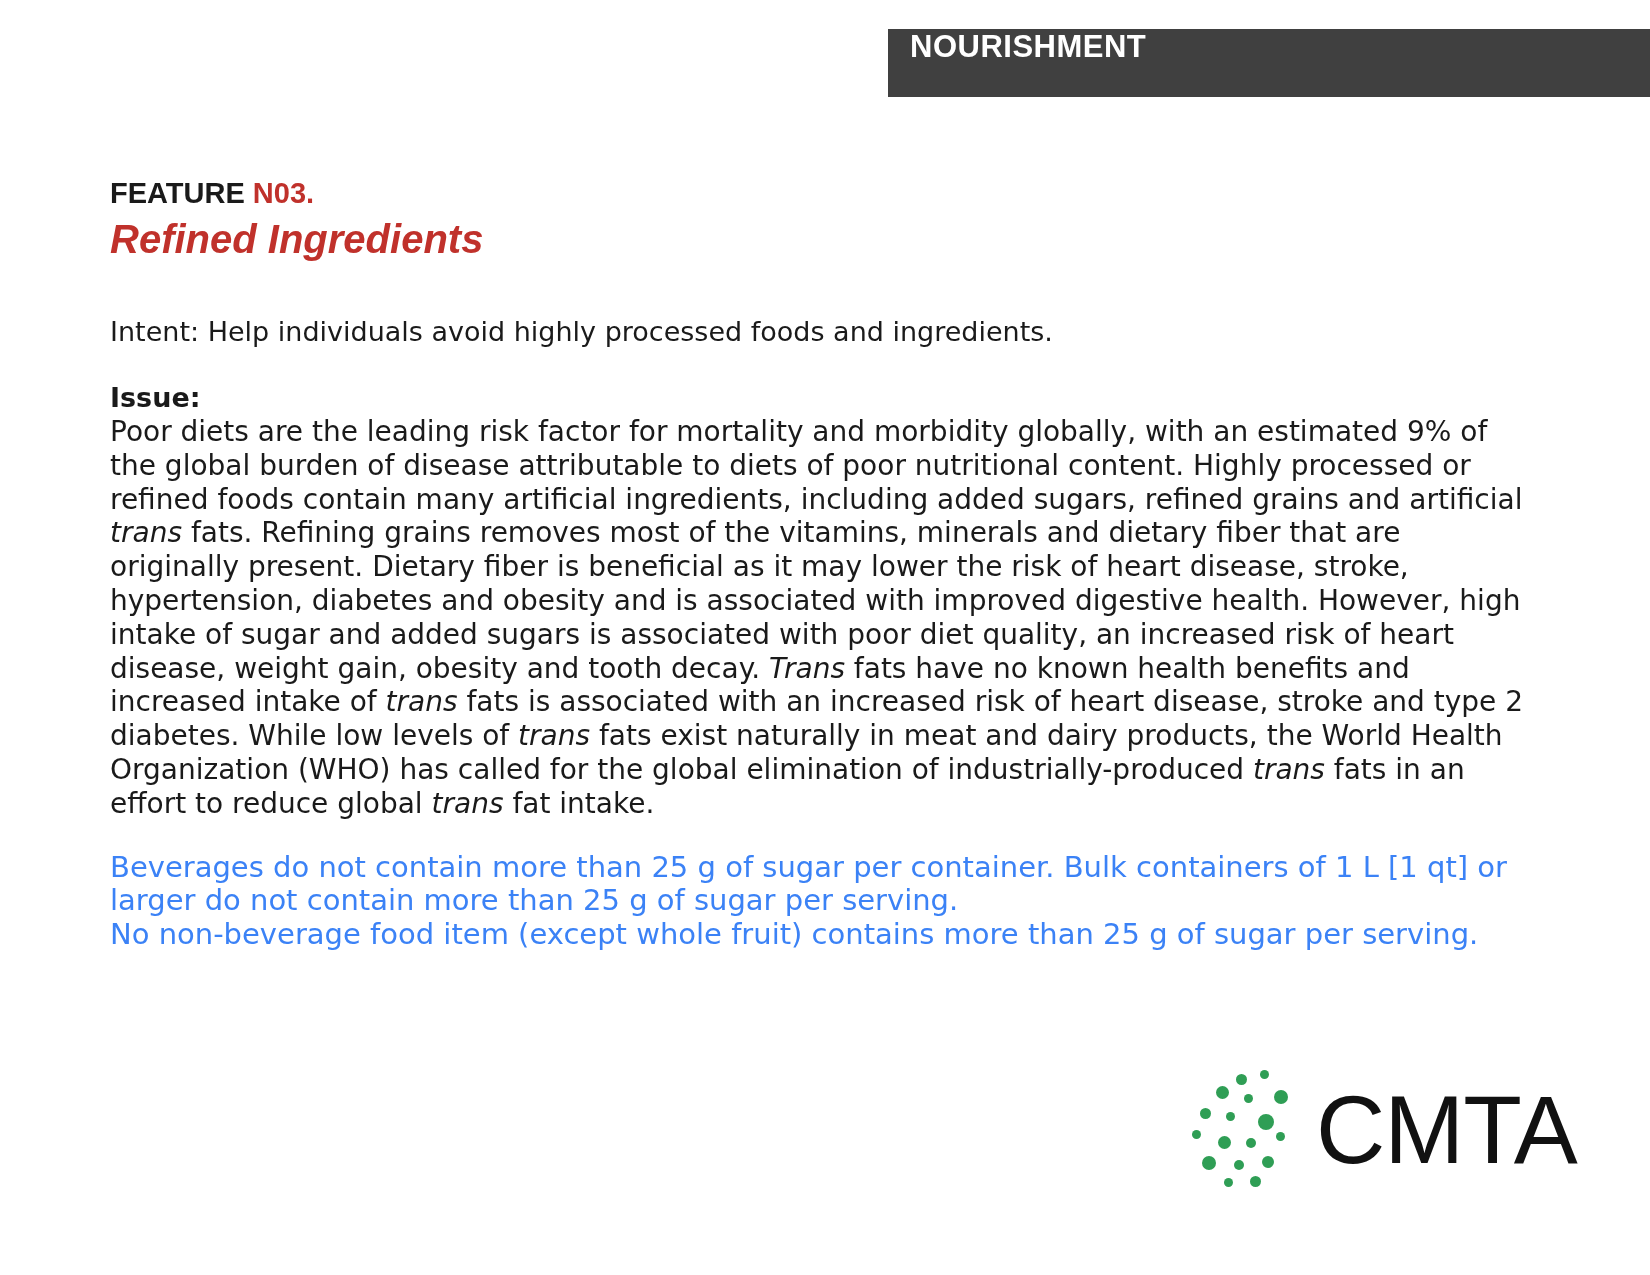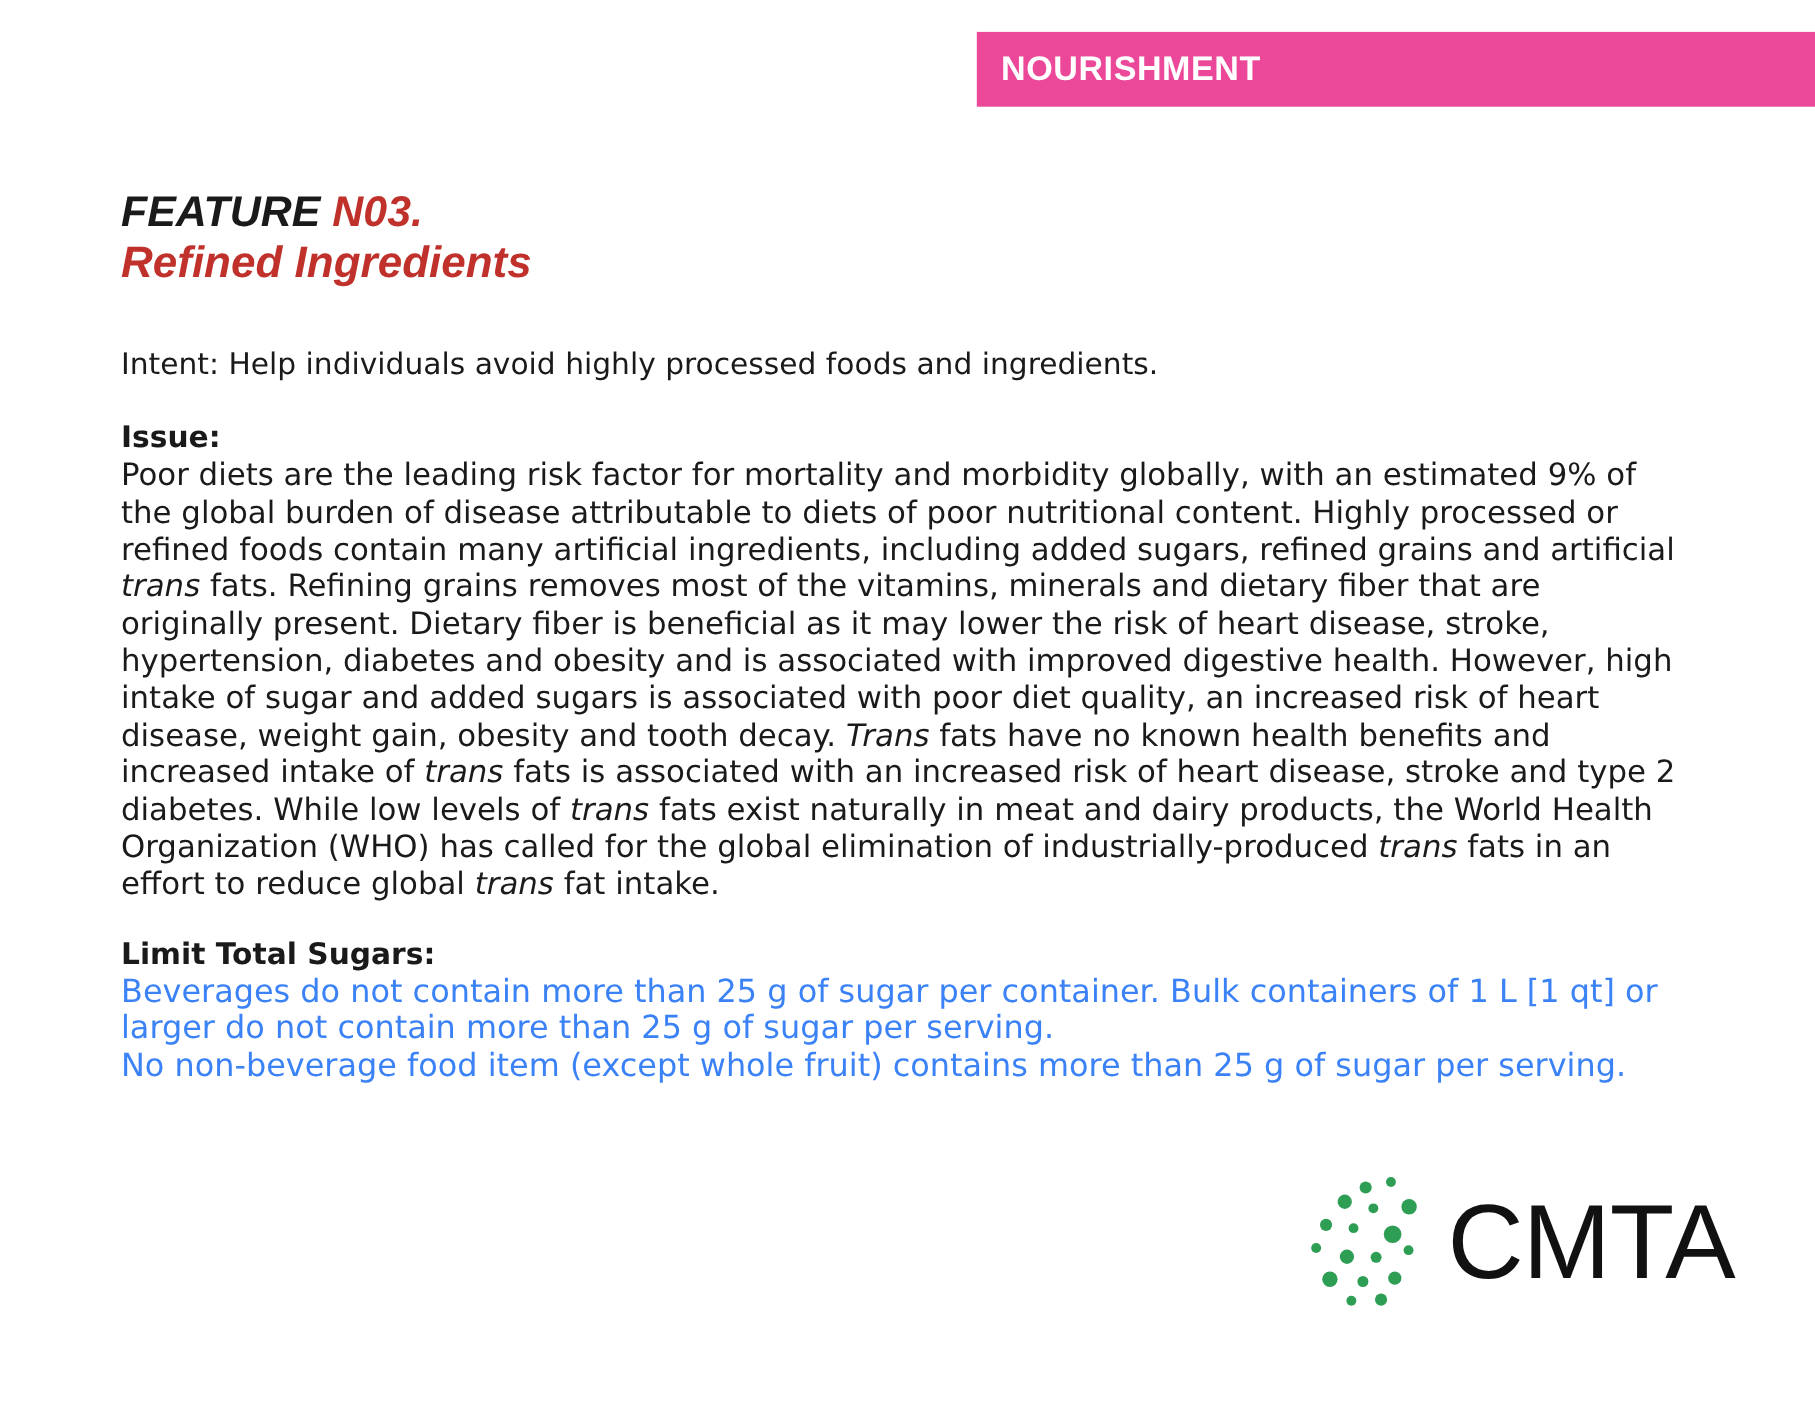--- a/index.html
+++ b/index.html
@@ -16,48 +16,47 @@
     overflow: hidden;
   }
 
   
   .banner {
     position: absolute;
     top: 29px;
     left: 888px;
     width: 762px;
     height: 68px;
-    background: #ec4899;
+    background: #404040;
     display: flex;
-    align-items: center;
+    align-items: flex-start;
   }
   .banner-label {
     color: #ffffff;
     font-family: "Liberation Sans", sans-serif;
     font-weight: bold;
     font-size: 31px;
     letter-spacing: 0.5px;
     margin-left: 22px;
   }
 
   
   .title-block {
     position: absolute;
     left: 110px;
     top: 170px;
     width: 1300px;
   }
   .title-line1 {
     font-family: "Liberation Sans", sans-serif;
     font-weight: bold;
-    font-size: 39px;
+    font-size: 29px;
     line-height: 46px;
     color: #1a1a1a;
     white-space: nowrap;
-    font-style: italic;
   }
   .title-line1 .accent {
     color: #c0312b;
   }
   .title-line2 {
     font-family: "Liberation Sans", sans-serif;
     font-weight: bold;
     font-size: 40px;
     line-height: 46px;
     color: #c0312b;
@@ -145,21 +144,20 @@
 <div class="content">
 
   <div class="intent-line"><span class="intent-label">Intent</span><span>: </span><span>Help individuals avoid highly processed foods and ingredients.</span></div>
 
   <div class="section">
     <div class="section-head">Issue:</div>
     <div class="para"><span>Poor diets are the leading risk factor for mortality and morbidity globally, with an estimated 9% of the global burden of disease attributable to diets of poor nutritional content. Highly processed or refined foods contain many artificial ingredients, including added sugars, refined grains and artificial </span><span class="it">trans</span><span> fats. Refining grains removes most of the vitamins, minerals and dietary fiber that are originally present. Dietary fiber is beneficial as it may lower the risk of heart disease, stroke, hypertension, diabetes and obesity and is associated with improved digestive health. However, high intake of sugar and added sugars is associated with poor diet quality, an increased risk of heart disease, weight gain, obesity and tooth decay. </span><span class="it">Trans</span><span> fats have no known health benefits and increased intake of </span><span class="it">trans</span><span> fats is associated with an increased risk of heart disease, stroke and type 2 diabetes. While low levels of </span><span class="it">trans</span><span> fats exist naturally in meat and dairy products, the World Health Organization (WHO) has called for the global elimination of industrially-produced </span><span class="it">trans</span><span> fats in an effort to reduce global </span><span class="it">trans</span><span> fat intake.</span></div>
   </div>
 
   <div class="section">
-    <div class="section-head">Limit Total Sugars:</div>
     <div class="sugar-line">Beverages do not contain more than 25 g of sugar per container. Bulk containers of 1 L [1 qt] or larger do not contain more than 25 g of sugar per serving.</div>
     <div class="sugar-line">No non-beverage food item (except whole fruit) contains more than 25 g of sugar per serving.</div>
   </div>
 
 </div>
 
 <div class="logo">
   <div>
     <span class="dot" style="left:48px;  top:6px;   width:11px; height:11px;"></span>
     <span class="dot" style="left:72px;  top:2px;   width:9px;  height:9px;"></span>

